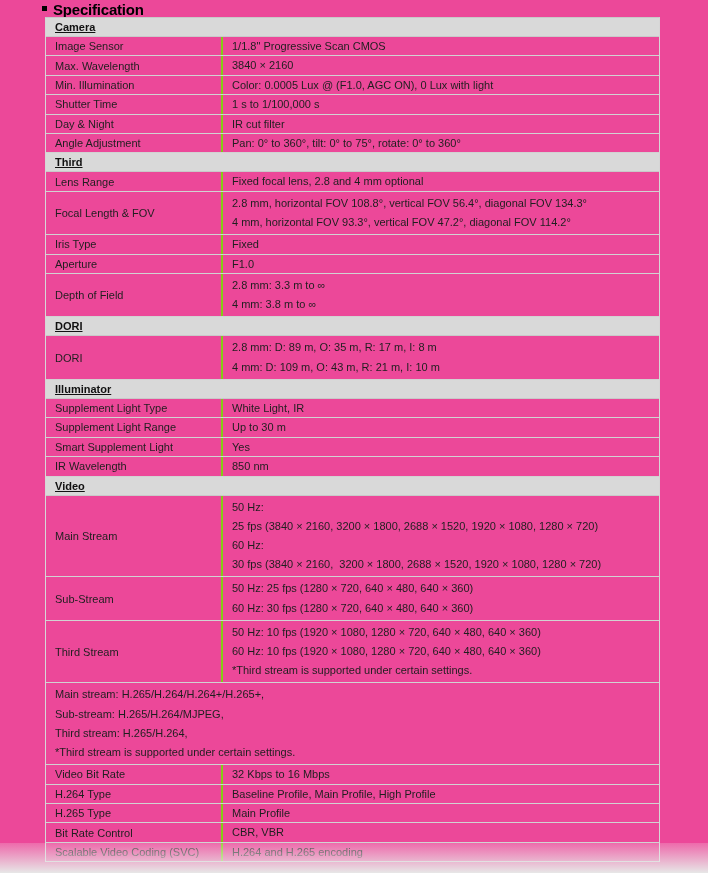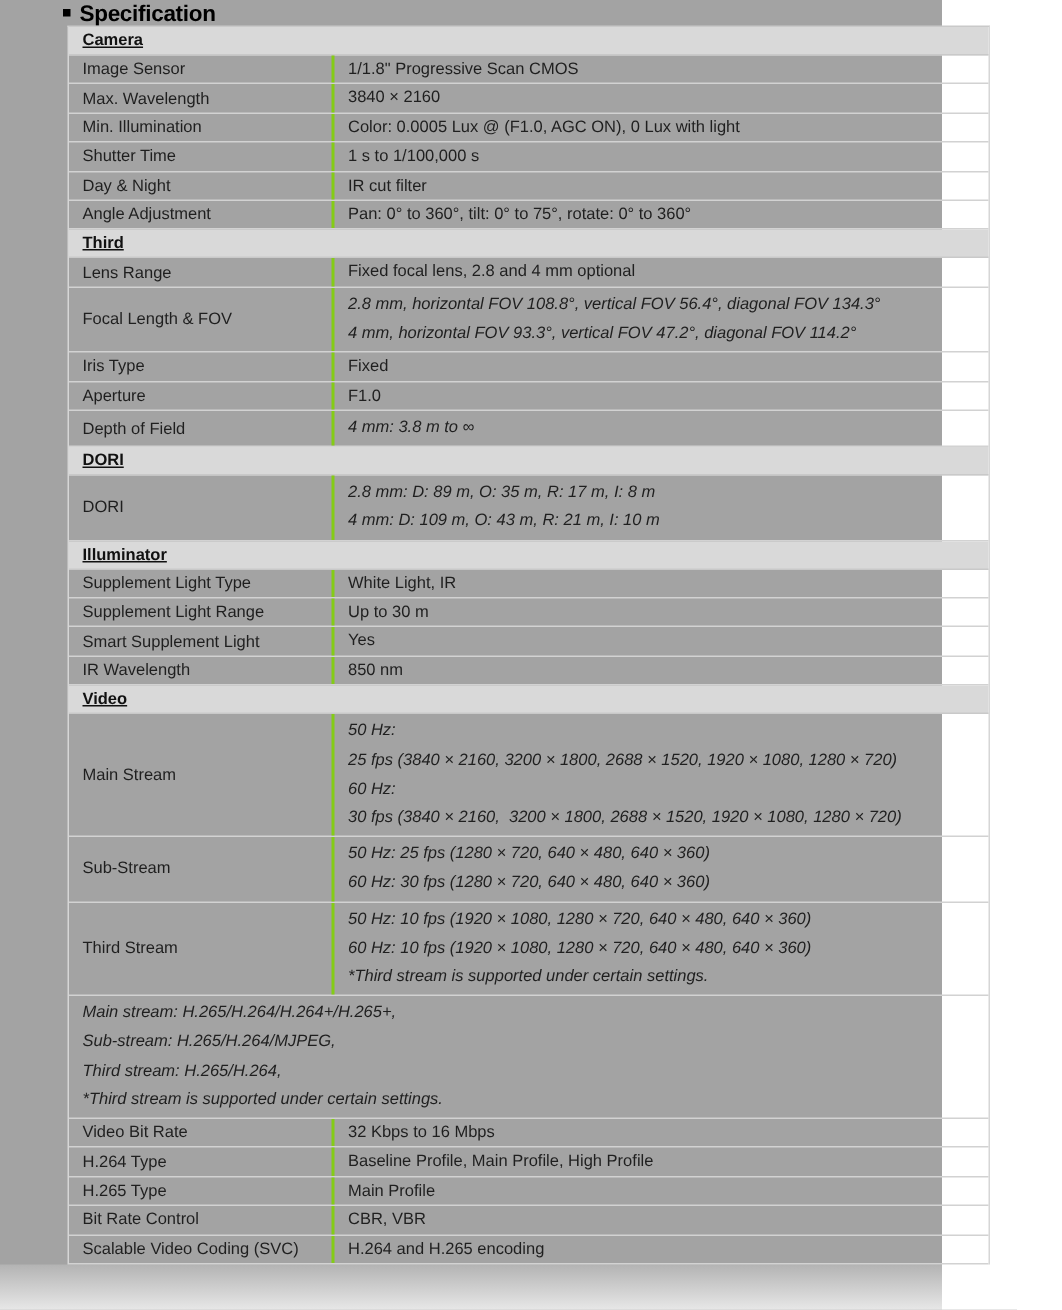--- a/index.html
+++ b/index.html
@@ -6,22 +6,22 @@
   html, body {
     width: 708px; height: 873px;
     background: #ffffff;
     font-family: "Liberation Sans", "DejaVu Sans", sans-serif;
     color: #1f1f1f;
     overflow: hidden;
     position: relative;
   }
   .page {
     position: relative;
-    width: 628px; height: 873px;
-    background: #a3a3a3;
+    width: 708px; height: 873px;
+    background: #ec4899;
   }
   .page-bottom-shade {
     position: absolute;
     left: 0; right: 0; bottom: 0;
     height: 30px;
     background: linear-gradient(to bottom, rgba(244,244,244,0.2), #e7e7e7);
   }
   .title {
     display: flex;
     align-items: center;
@@ -81,21 +81,21 @@
     display: flex;
     flex-direction: column;
     justify-content: center;
   }
   .row.multi .value-cell { padding-top: 2px; padding-bottom: 2px; }
   .value-line {
     line-height: 18.4px;
     white-space: pre-wrap;
     color: #1f1f1f;
   }
-  .row.multi .value-line { line-height: 19.2px; font-style: italic; }
+  .row.multi .value-line { line-height: 19.2px; }
 </style>
 </head>
 <body>
 
 <div class="page">
   <div class="title">
     <span class="bullet"></span>
     <span>Specification</span>
   </div>
 
@@ -159,20 +159,21 @@
       </div>
       <div class="row">
         <div class="label-cell">Aperture</div>
         <div class="value-cell">
           <div class="value-line">F1.0</div>
         </div>
       </div>
       <div class="row multi">
         <div class="label-cell">Depth of Field</div>
         <div class="value-cell">
+          <div class="value-line">2.8 mm: 3.3 m to ∞</div>
           <div class="value-line">4 mm: 3.8 m to ∞</div>
         </div>
       </div>
       <div class="section-header">DORI</div>
       <div class="row multi">
         <div class="label-cell">DORI</div>
         <div class="value-cell">
           <div class="value-line">2.8 mm: D: 89 m, O: 35 m, R: 17 m, I: 8 m</div>
           <div class="value-line">4 mm: D: 109 m, O: 43 m, R: 21 m, I: 10 m</div>
         </div>

